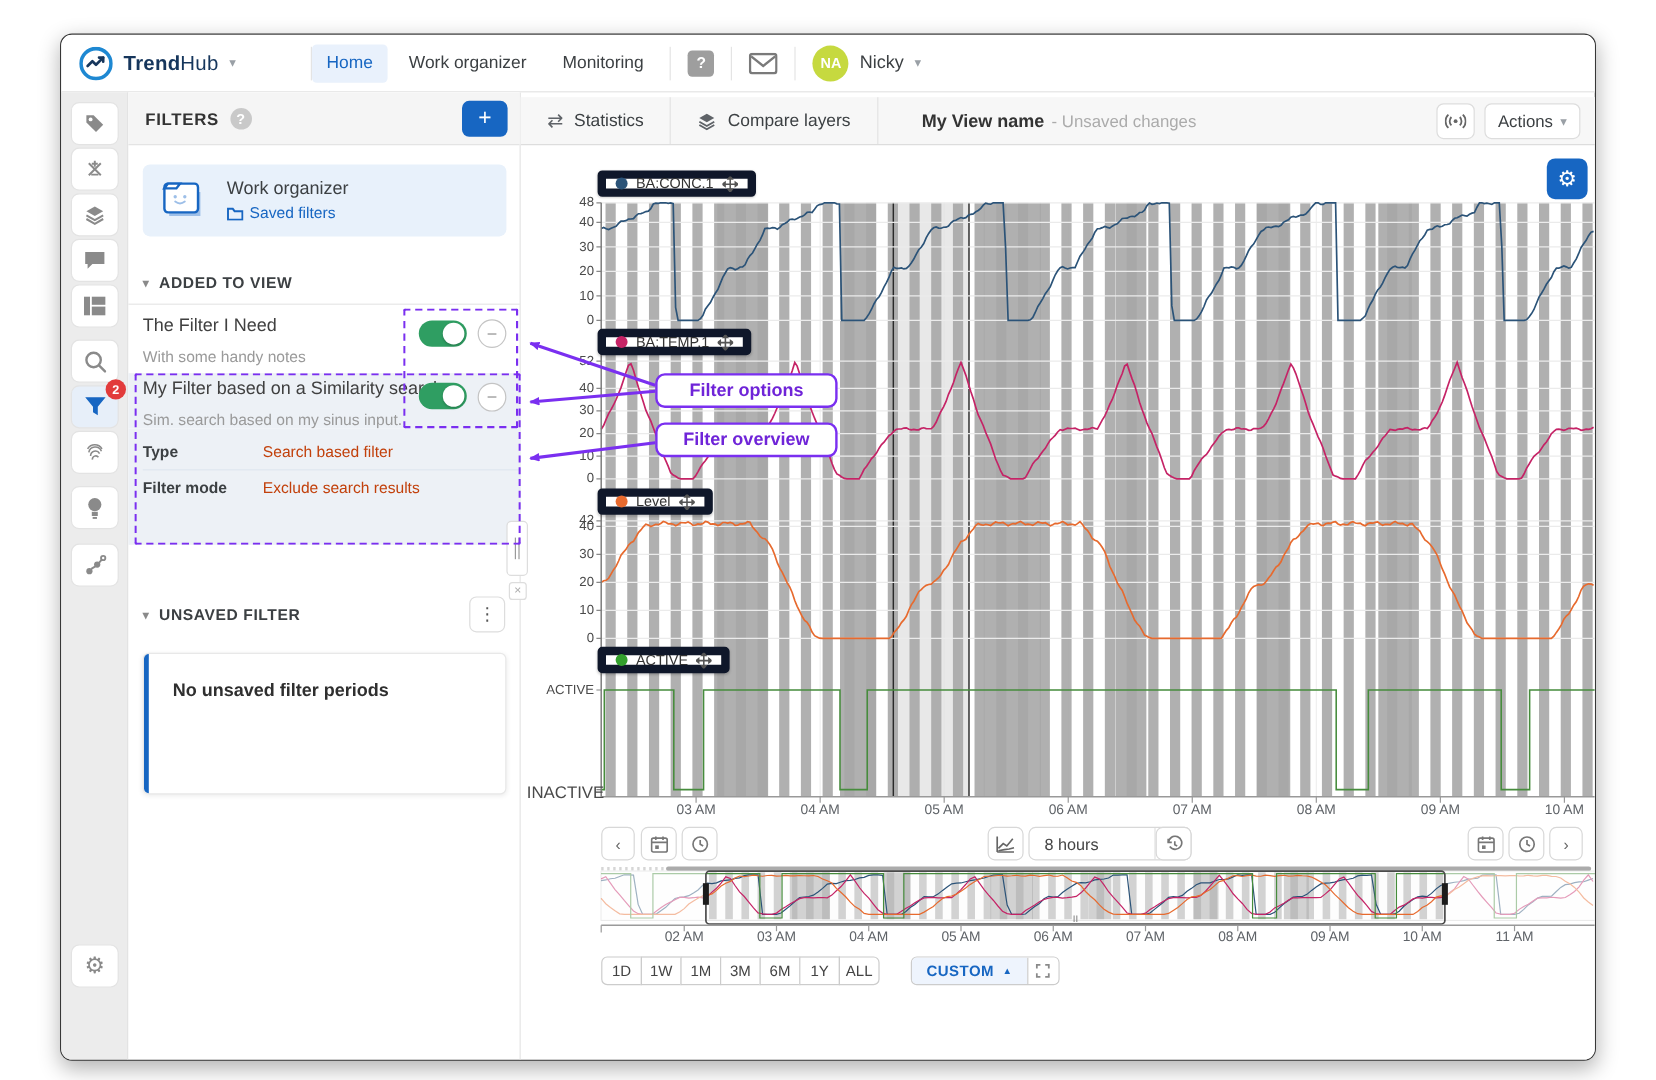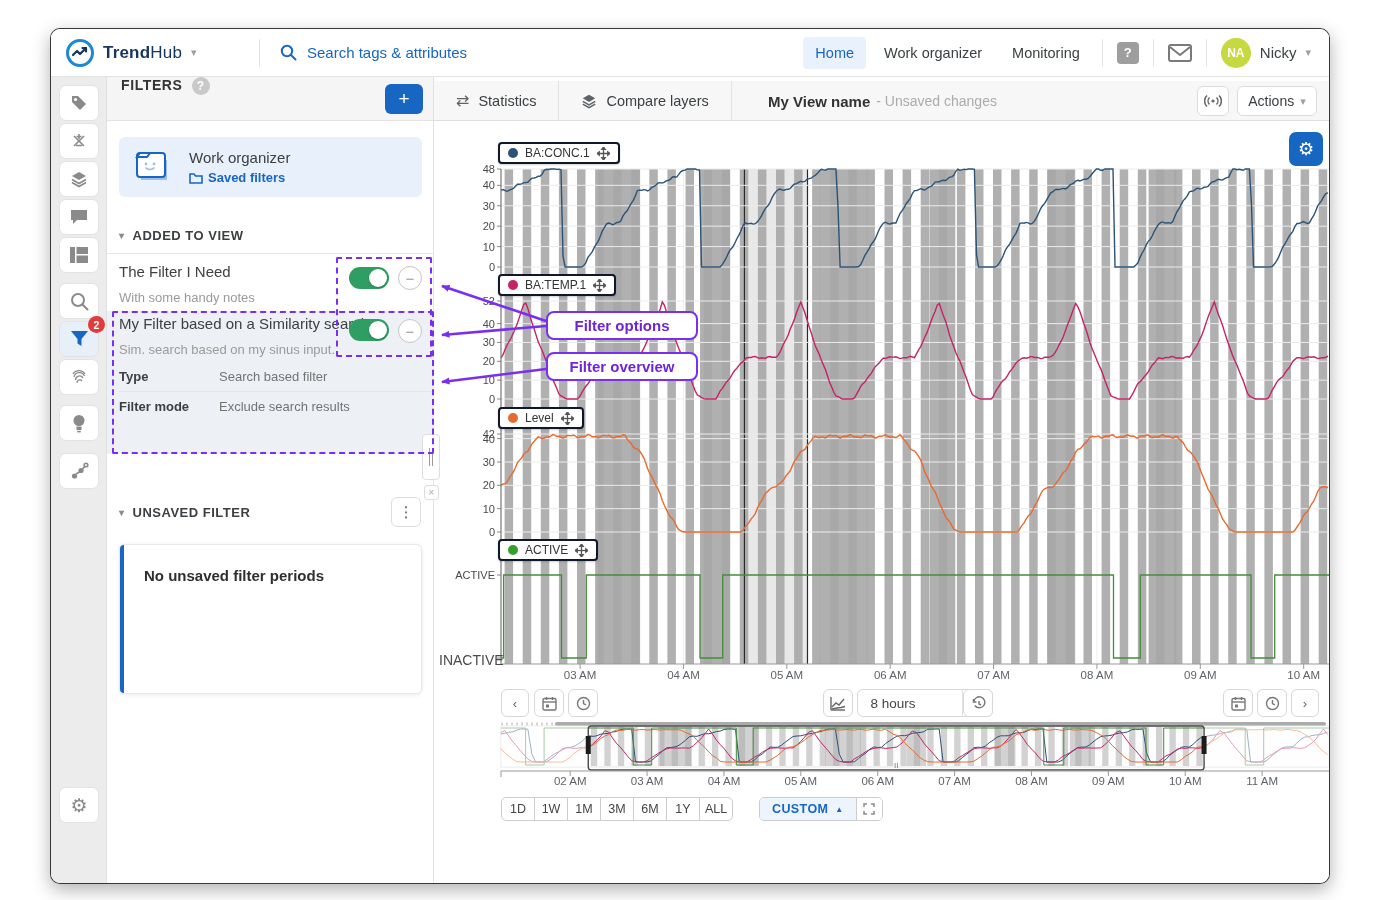--- a/index.html
+++ b/index.html
@@ -25,41 +25,41 @@
   .user-name { font-size:15px; color:#3c4043; }
 
   
   #rail { position:absolute; left:0; top:48px; width:56px; height:808px; background:#ececec; border-right:1px solid #e0e0e0; }
   .rail-btn { position:absolute; left:8px; width:40px; height:36px; background:#fff; border:1px solid #e3e3e3; border-radius:7px; display:flex; align-items:center; justify-content:center; cursor:pointer; }
   .rail-btn.active { background:#e7eff9; }
   .badge { position:absolute; top:-6px; right:-7px; min-width:17px; height:17px; background:#e23b3b; border-radius:9px; color:#fff; font-size:10.5px; font-weight:700; display:flex; align-items:center; justify-content:center; padding:0 3px; }
 
   
   #panel { position:absolute; left:56px; top:48px; width:327px; height:808px; background:#fff; border-right:1px solid #e2e2e2; }
-  #panel-header { position:absolute; left:0; top:0; width:100%; height:44px; background:#f5f5f5; border-bottom:1px solid #e4e4e4; display:flex; padding:0 14px; gap:9px; }
+  #panel-header { position:absolute; left:0; top:0; width:100%; height:44px; background:#f5f5f5; border-bottom:1px solid #e4e4e4; display:flex; align-items:center; padding:0 14px; gap:9px; }
   #panel-title { font-size:14px; font-weight:700; color:#333; letter-spacing:.6px; }
   .q-ic { width:18px; height:18px; border-radius:50%; background:#c9c9c9; color:#fff; font-size:12px; font-weight:700; display:flex; align-items:center; justify-content:center; }
   #add-filter-btn { position:absolute; right:10px; top:7px; width:38px; height:30px; background:#1766c2; border:none; border-radius:6px; color:#fff; font-size:19px; cursor:pointer; }
   .wo-card { position:absolute; left:12px; top:60px; width:303px; height:60px; background:#e8f1fb; border-radius:6px; display:flex; align-items:center; gap:14px; padding:0 14px; cursor:pointer; }
   .wo-title { font-size:15px; color:#3c4043; }
-  .wo-link { font-size:13px; color:#1766c2; display:flex; align-items:center; gap:5px; margin-top:4px;font-weight:bold; }
+  .wo-link { font-size:13px; color:#1766c2; display:flex; align-items:center; gap:5px; margin-top:4px; }
   .sec-head { position:absolute; left:12px; display:flex; align-items:center; gap:8px; font-size:13px; font-weight:700; color:#3c4043; letter-spacing:.5px; }
   .sec-chev { color:#8a8a8a; font-size:10px; }
   .divider-h { position:absolute; left:0; width:327px; height:1px; background:#e7e7e7; }
   .flt-title { font-size:15px; color:#404040; }
   .flt-sub { font-size:13px; color:#9a9a9a; margin-top:5px; }
   .toggle { position:absolute; width:40px; height:22px; background:#2f9e62; border-radius:11px; cursor:pointer; }
   .toggle .knob { position:absolute; right:2px; top:2px; width:18px; height:18px; background:#fff; border-radius:50%; box-shadow:0 1px 2px rgba(0,0,0,.25); }
   .minus-btn { position:absolute; width:24px; height:24px; border:1px solid #c4c4c4; background:#fff; border-radius:50%; color:#9a9a9a; font-size:15px; display:flex; align-items:center; justify-content:center; cursor:pointer; }
   .detail-row { display:flex; height:29px; align-items:center; border-top:1px solid #dfe6ef; }
   .detail-row:first-child { border-top:none; }
   .detail-label { width:100px; font-size:13px; font-weight:700; color:#3c4043; }
-  .detail-value { font-size:13px; color:#737373; }
+  .detail-value { font-size:13px; color:#c2410c; }
   .kebab-btn { position:absolute; width:30px; height:30px; background:#fff; border:1px solid #ddd; border-radius:6px; color:#555; font-size:15px; display:flex; align-items:center; justify-content:center; cursor:pointer; }
-  .empty-card { position:absolute; left:12px; top:467px; width:303px; height:150px; background:#fff; border:1px solid #e8e8e8; border-radius:5px; box-shadow:0 1px 4px rgba(0,0,0,.08); padding:22px 20px 0 24px; }
+  .empty-card { position:absolute; left:12px; top:467px; width:303px; height:118px; background:#fff; border:1px solid #e8e8e8; border-radius:5px; box-shadow:0 1px 4px rgba(0,0,0,.08); padding:22px 20px 0 24px; }
   .empty-card::before { content:""; position:absolute; left:0; top:0; width:4px; height:100%; background:#1766c2; border-radius:4px 0 0 4px; }
   .empty-title { font-size:15px; font-weight:700; color:#2f2f2f; }
   .empty-text { font-size:14px; color:#adadad; margin-top:12px; line-height:1.45; }
 
   
   .dash-box { position:absolute; border:2px dashed #7a2ff0; border-radius:2px; pointer-events:none; z-index:40; }
   .ann-label { position:absolute; width:152px; height:29px; background:#fff; border:2.5px solid #7a2ff0; border-radius:8px; color:#6f24d8; font-size:15px; font-weight:700; display:flex; align-items:center; justify-content:center; z-index:41; }
   #ann-svg { position:absolute; left:0; top:0; width:1280px; height:856px; pointer-events:none; z-index:39; }
   .resize-handle { position:absolute; left:371px; top:405px; width:18px; height:46px; background:#fff; border:1px solid #ddd; border-radius:4px; display:flex; align-items:center; justify-content:center; gap:2px; z-index:38; cursor:ew-resize; }
   .resize-handle i { width:1px; height:18px; background:#9a9a9a; }
@@ -69,21 +69,21 @@
   #main { position:absolute; left:383px; top:52px; width:897px; height:804px; background:#fff; }
   #main-header { position:absolute; left:0; top:0; width:897px; height:40px; background:#f7f7f7; border-bottom:1px solid #ddd; display:flex; align-items:stretch; }
   .mtab { display:flex; align-items:center; gap:9px; padding:0 22px; border-right:1px solid #e3e3e3; font-size:14.5px; color:#3c4043; cursor:pointer; }
   .mtab .t-ic { color:#5f6368; font-size:16px; }
   #view-title-wrap { position:absolute; left:260px; right:260px; top:0; height:40px; display:flex; align-items:center; justify-content:center; gap:6px; }
   #view-name { font-size:15px; font-weight:700; color:#333; }
   #view-status { font-size:14px; color:#ababab; }
   .hdr-btn { position:absolute; top:5px; height:30px; background:#fff; border:1px solid #ddd; border-radius:6px; display:flex; align-items:center; justify-content:center; gap:6px; font-size:14px; color:#3c4043; cursor:pointer; }
   #gear-btn { position:absolute; left:855px; top:51px; width:34px; height:34px; background:#1766c2; border:none; border-radius:7px; color:#fff; font-size:18px; cursor:pointer; z-index:30; }
 
-  .legend-chip { position:absolute; background:#fff; border:2px solid #0f172a; border-radius:4px; box-shadow:0 1px 2px rgba(0,0,0,.18); display:flex; align-items:center; gap:7px; height:22px; padding:0 8px; z-index:20; cursor:grab; }
+  .legend-chip { position:absolute; background:#fff; border:7px solid #0f172a; border-radius:4px; box-shadow:0 1px 2px rgba(0,0,0,.18); display:flex; align-items:center; gap:7px; height:22px; padding:0 8px; z-index:20; cursor:grab; }
   .legend-dot { width:10px; height:10px; border-radius:50%; }
   .legend-name { font-size:12px; color:#333; }
 
   
   .ctl-btn { position:absolute; height:28px; background:#fff; border:1px solid #d8d8d8; border-radius:6px; color:#666; display:flex; align-items:center; justify-content:center; font-size:13px; cursor:pointer; }
   .seg-wrap { position:absolute; display:flex; }
   .seg-btn { width:34px; height:24px; background:#fff; border:1px solid #ccc; margin-left:-1px; font-size:12.5px; color:#444; display:flex; align-items:center; justify-content:center; cursor:pointer; }
   .seg-btn:first-child { border-radius:5px 0 0 5px; margin-left:0; }
   .seg-btn:last-child { border-radius:0 5px 5px 0; }
   .custom-wrap { position:absolute; display:flex; border:1px solid #ccc; border-radius:5px; overflow:hidden; }
@@ -102,27 +102,20 @@
     <div class="brand-wrap">
       <svg width="28" height="28" viewBox="0 0 28 28">
         <circle cx="14" cy="14" r="12.5" fill="none" stroke="#1e88d2" stroke-width="3"></circle>
         <polyline points="7,16 11,12 14,15 20,9" fill="none" stroke="#16365c" stroke-width="2.2" stroke-linecap="round" stroke-linejoin="round"></polyline>
         <polyline points="16.5,9 20,9 20,12.5" fill="none" stroke="#16365c" stroke-width="2.2" stroke-linecap="round" stroke-linejoin="round"></polyline>
       </svg>
       <span class="brand-text"><b>Trend</b><span>Hub</span></span>
       <span class="chev">▾</span>
     </div>
     <div class="vdiv"></div>
-    <div class="search-wrap">
-      <svg width="17" height="17" viewBox="0 0 17 17">
-        <circle cx="7" cy="7" r="5.2" fill="none" stroke="#1766c2" stroke-width="2"></circle>
-        <line x1="11" y1="11" x2="15.5" y2="15.5" stroke="#1766c2" stroke-width="2" stroke-linecap="round"></line>
-      </svg>
-      <span class="search-text">Search tags &amp; attributes</span>
-    </div>
     <div class="nav">
       <span class="nav-item active">Home</span>
       <span class="nav-item">Work organizer</span>
       <span class="nav-item">Monitoring</span>
     </div>
     <div class="vdiv"></div>
     <div class="tb-group">
       <span class="help-ic">?</span>
     </div>
     <div class="vdiv"></div>

